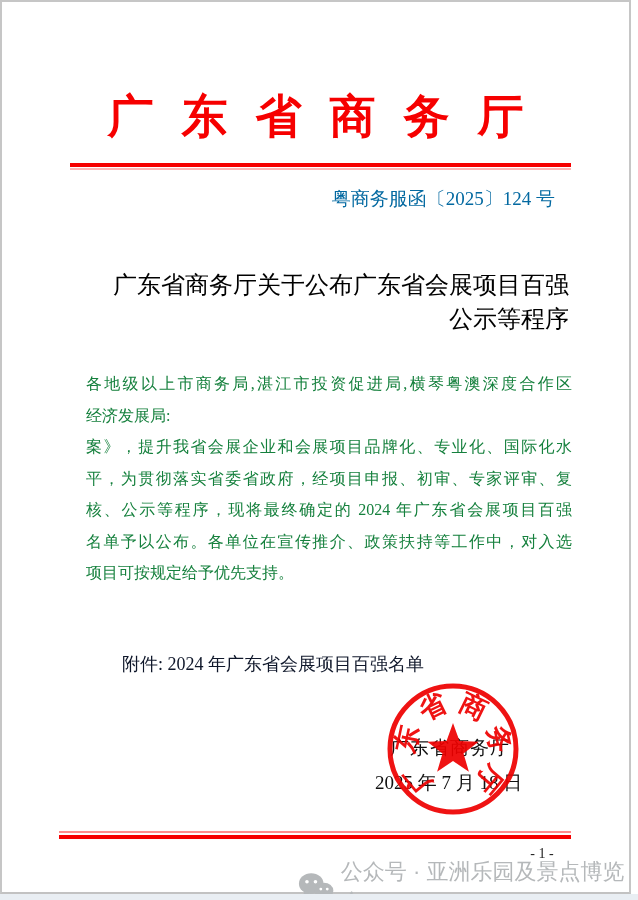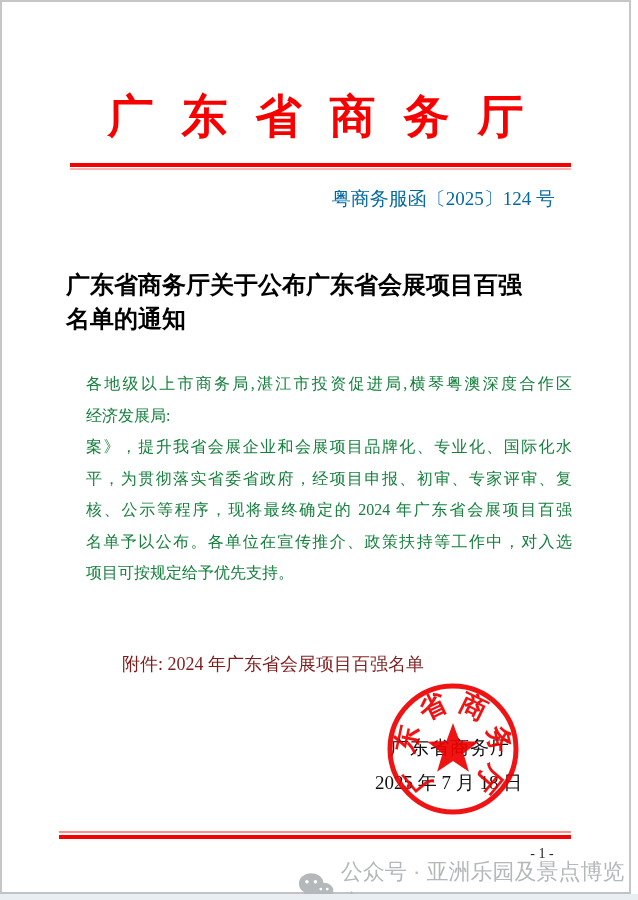--- a/index.html
+++ b/index.html
@@ -29,34 +29,34 @@
   .divider-top .thick { height: 4px; background: #f60000; }
   .divider-top .thin  { height: 2px; background: #ffb4b4; margin-top: 1px; }
   .doc-number {
     position: absolute; top: 184px; left: 68px; width: 501px;
     text-align: right; padding-right: 16px;
     font-size: 19px; color: #0369a1;
   }
   
   .title {
     position: absolute; top: 266px; left: 64px; width: 503px;
-    text-align: left; font-size: 24px; font-weight: bold;
+    text-align: right; font-size: 24px; font-weight: normal;
     color: #000; line-height: 34px;
   }
   
   .body-text {
     position: absolute; top: 366px; left: 84px; width: 486px;
     font-size: 16px; color: #15803d; line-height: 31.5px;
   }
   .body-text .line { white-space: nowrap; }
   .body-text .jl { white-space: normal; text-align: justify; text-align-last: justify; }
   .body-text .indent { text-indent: 36px; }
   .attachment {
     position: absolute; top: 650px; left: 120px;
-    font-size: 18px; color: #7f1d1d;
+    font-size: 18px; color: #0f172a;
   }
   
   .sig-org  { position: absolute; top: 733px; left: 388px; font-size: 19px; color: #111; letter-spacing: 1px; }
   .sig-date { position: absolute; top: 768px; left: 373px; font-size: 19px; color: #111; }
   
   .seal { position: absolute; left: 381px; top: 677px; opacity: 0.92; }
   .seal text {
     font-family: "Liberation Serif", "DejaVu Serif", serif;
     font-weight: bold; font-size: 27px; fill: #ee0000;
     text-anchor: middle; dominant-baseline: central;
@@ -87,21 +87,21 @@
 
     <div class="divider-top">
       <div class="thick"></div>
       <div class="thin"></div>
     </div>
 
     <div class="doc-number">粤商务服函〔2025〕124 号</div>
 
     <div class="title">
       <div>广东省商务厅关于公布广东省会展项目百强</div>
-      <div>名单的通知</div>
+      <div>公示等程序</div>
     </div>
 
     <div class="body-text">
       <div class="line jl">各地级以上市商务局,湛江市投资促进局,横琴粤澳深度合作区</div>
       <div class="line">经济发展局:</div>
       <div class="line jl">案》，提升我省会展企业和会展项目品牌化、专业化、国际化水</div>
       <div class="line jl">平，为贯彻落实省委省政府，经项目申报、初审、专家评审、复</div>
       <div class="line jl">核、公示等程序，现将最终确定的 2024 年广东省会展项目百强</div>
       <div class="line jl">名单予以公布。各单位在宣传推介、政策扶持等工作中，对入选</div>
       <div class="line">项目可按规定给予优先支持。</div>

